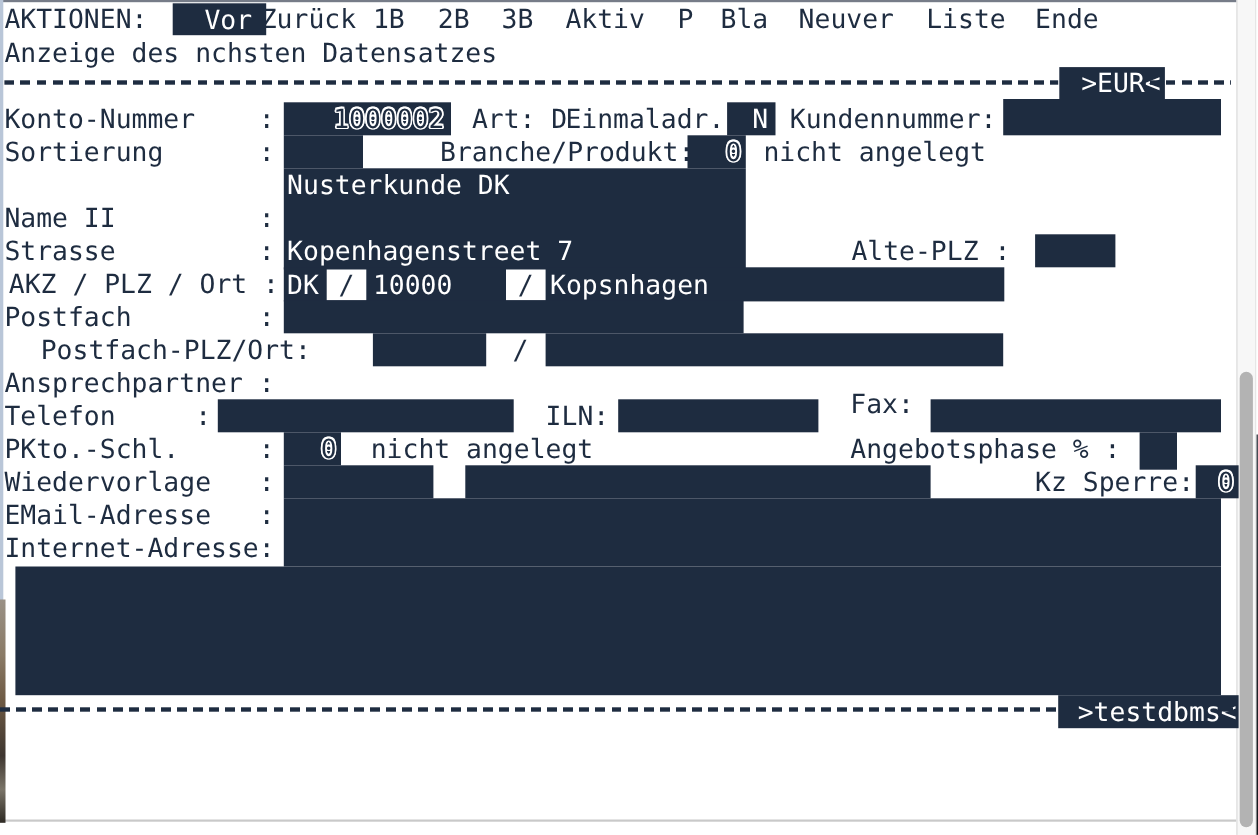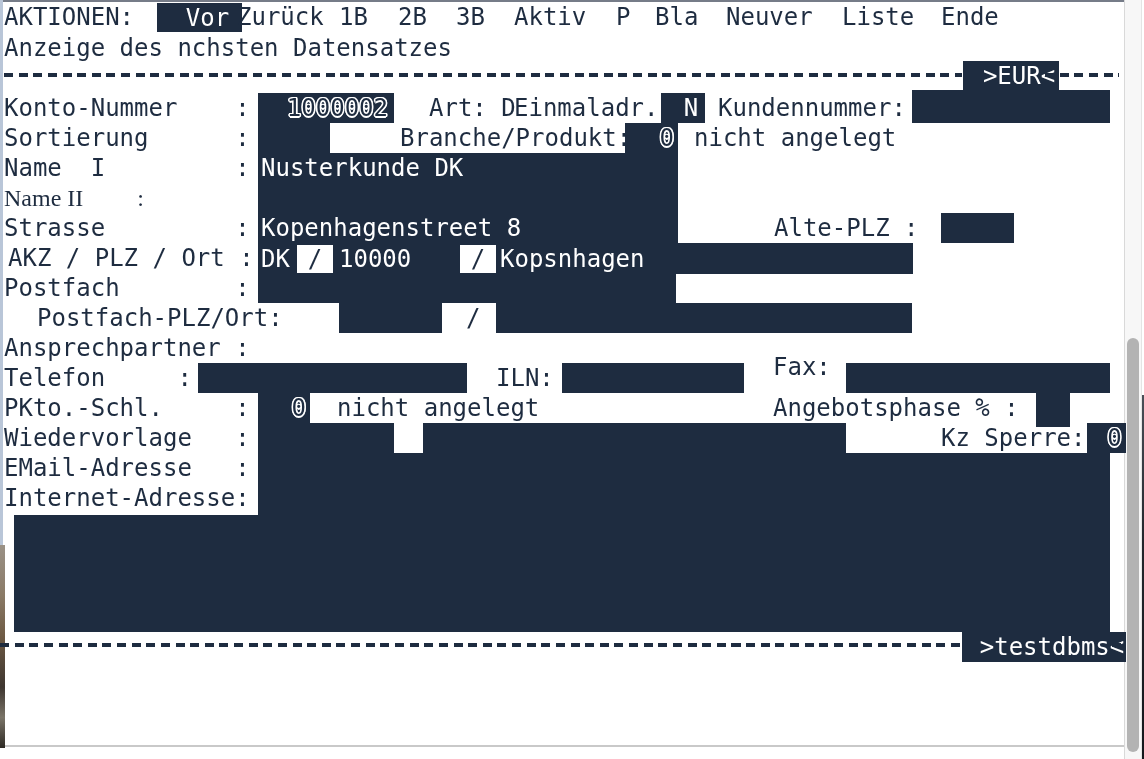--- a/index.html
+++ b/index.html
@@ -64,45 +64,44 @@
 
   <div class="t" style="left:4px;top:33px;">Anzeige des nchsten Datensatzes</div>
 
   <div class="dash" style="left:4px;top:73px;width:958px;"></div>
   <div class="blk center" style="left:963px;top:61px;width:80px;height:30px;">
     <span class="wtxt" style="position:static;">&gt;EUR&lt;</span>
   </div>
   <div class="dash" style="left:1045px;top:73px;width:74px;"></div>
 
   <div class="t" style="left:4px;top:93px;">Konto-Nummer    :</div>
-  <div class="blk rightal" style="left:258px;top:93px;width:136px;height:30px;padding-right:6px;box-sizing:border-box;">
+  <div class="blk rightal" style="left:258px;top:93px;width:152px;height:30px;padding-right:6px;box-sizing:border-box;">
     <span class="outline" style="line-height:30px;">1000002</span>
   </div>
   <div class="t" style="left:429px;top:93px;">Art: D</div>
   <div class="t" style="left:514px;top:93px;">Einmaladr.:</div>
   <div class="blk center" style="left:661px;top:93px;width:28px;height:30px;">
     <span class="wtxt" style="position:static;">N</span>
   </div>
   <div class="t" style="left:718px;top:93px;">Kundennummer:</div>
   <div class="blk" style="left:912px;top:90px;width:198px;height:33px;"></div>
 
   <div class="t" style="left:4px;top:123px;">Sortierung      :</div>
   <div class="blk" style="left:258px;top:123px;width:72px;height:30px;"></div>
   <div class="t" style="left:400px;top:123px;">Branche/Produkt:</div>
   <div class="blk rightal" style="left:625px;top:123px;width:53px;height:30px;padding-right:4px;box-sizing:border-box;">
     <span class="outline" style="line-height:30px;">0</span>
   </div>
   <div class="t" style="left:694px;top:123px;">nicht angelegt</div>
 
   <div class="blk" style="left:258px;top:153px;width:420px;height:92px;"></div>
-  <div class="t" style="left:4px;top:153px;">Name  I         :</div>
   <div class="wtxt" style="left:261px;top:153px;">Nusterkunde DK</div>
-  <div class="t" style="left:4px;top:183px;font-family:Liberation Serif, serif;">Name II         :</div>
+  <div class="t" style="left:4px;top:183px;">Name II         :</div>
   <div class="t" style="left:4px;top:213px;">Strasse         :</div>
-  <div class="wtxt" style="left:261px;top:213px;">Kopenhagenstreet 8</div>
+  <div class="wtxt" style="left:261px;top:213px;">Kopenhagenstreet 7</div>
   <div class="t" style="left:774px;top:213px;">Alte-PLZ :</div>
   <div class="blk" style="left:941px;top:213px;width:73px;height:30px;"></div>
 
   <div class="blk" style="left:258px;top:243px;width:655px;height:31px;"></div>
   <div class="t" style="left:8px;top:243px;">AKZ / PLZ / Ort :</div>
   <div class="wtxt" style="left:261px;top:244px;">DK</div>
   <div class="whitebox" style="left:297px;top:245px;width:36px;height:28px;"><span>/</span></div>
   <div class="wtxt" style="left:339px;top:244px;">10000</div>
   <div class="whitebox" style="left:460px;top:245px;width:36px;height:28px;"><span>/</span></div>
   <div class="wtxt" style="left:500px;top:244px;">Kopsnhagen</div>

